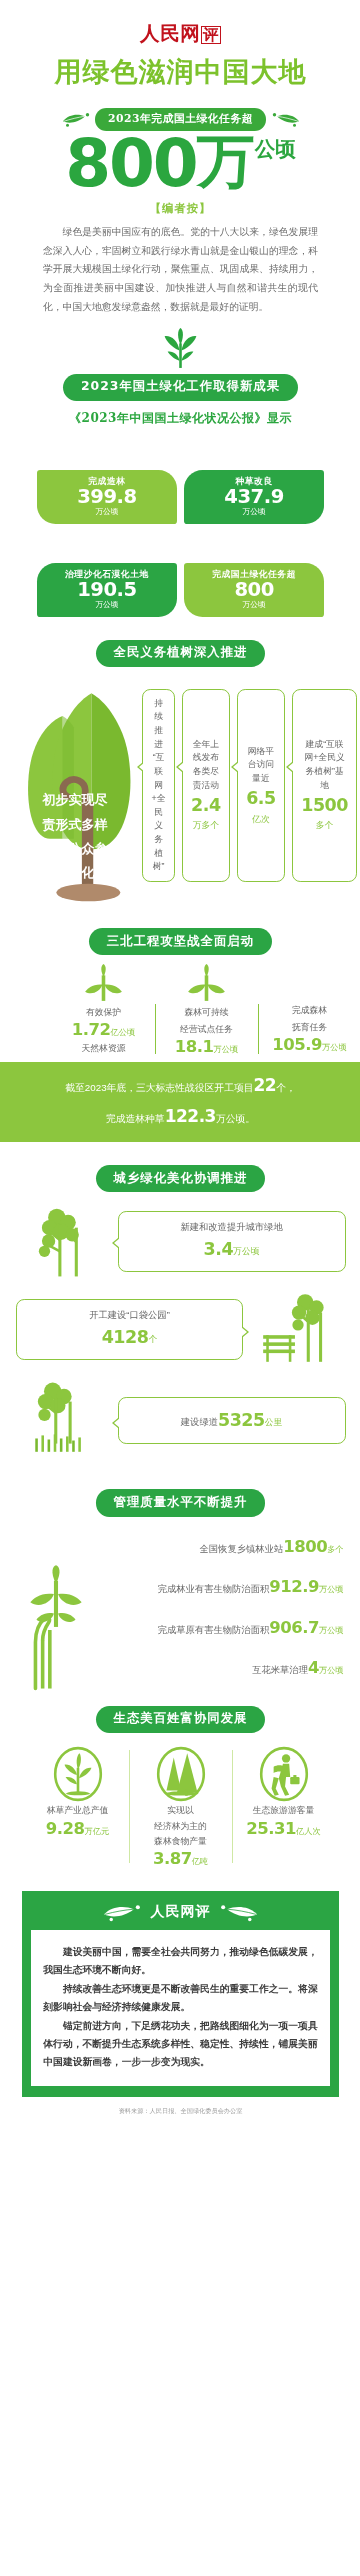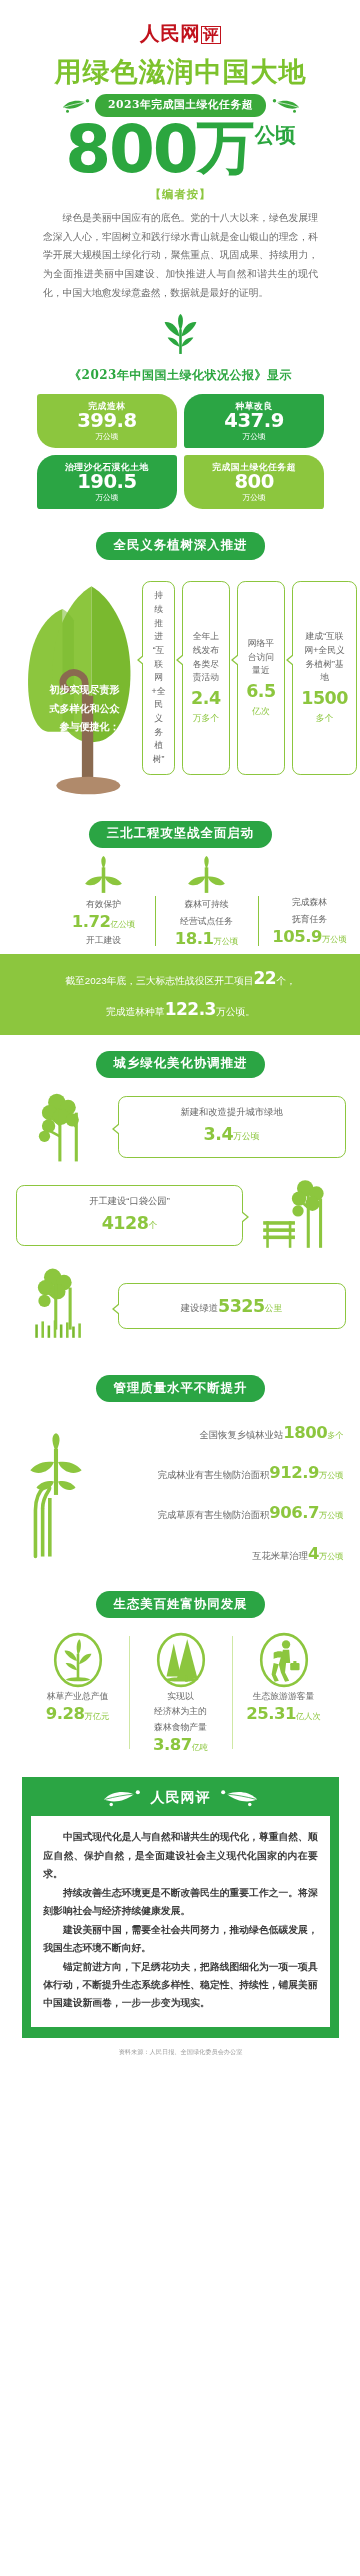--- a/index.html
+++ b/index.html
@@ -27,21 +27,21 @@
     display:inline-block; font-size:15.5px;
   }
   .main-title {
     margin-top:14.4px;
     font-size:27px; font-weight:bold; color:#7cc22c;
     letter-spacing:1px; line-height:1.05;
     font-family:"DejaVu Sans","Liberation Sans",sans-serif;
   }
 
   
-  .hero { text-align:center; margin-top:8px; }
+  .hero { text-align:center; margin-top:22px; }
   .hero-pillrow {
     display:flex; align-items:center; justify-content:center; gap:4.1px;
   }
   .leaf-orn { width:30px; height:17.5px; flex:0 0 auto; }
   .hero-pill {
     display:inline-block; background:#3aa93a; color:#fff;
     border-radius:11.3px; padding:4.1px 13.4px 4.6px;
     font-size:10.8px; font-weight:bold; letter-spacing:0.5px;
     font-family:"DejaVu Serif","Liberation Serif",serif;
   }
@@ -87,41 +87,40 @@
   .sec-sub {
     text-align:center; margin-top:9.3px;
     font-size:12px; font-weight:bold; color:#2ba63f; letter-spacing:0.5px;
     font-family:"DejaVu Serif","Liberation Serif",serif;
   }
 
   
   .cards { display:flex; flex-wrap:wrap; justify-content:center; gap:7.2px; margin-top:10.3px; }
   .card {
     width:140px; height:54px; color:#fff; text-align:center;
-    display:flex; flex-direction:column; justify-content:center; padding:3.1px 2.1px;
+    display:flex; flex-direction:column; justify-content:center; padding:3.1px 2.1px;margin-top:32px;
   }
   .card.r1 { background:#8cc63e; border-radius:3.1px 18.5px 3.1px 18.5px; }
   .card.r2 { background:#2ba544; border-radius:18.5px 3.1px 18.5px 3.1px; }
   .card.r3 { background:#2ba544; border-radius:18.5px 3.1px 18.5px 3.1px; }
   .card.r4 { background:#8cc63e; border-radius:3.1px 18.5px 3.1px 18.5px; }
   .card .c-label { font-size:8.8px; font-weight:bold; letter-spacing:0.5px; line-height:1.2; }
   .card .c-num {
     font-size:19.6px; font-weight:bold; line-height:1.05; letter-spacing:-0.5px;
     font-family:"DejaVu Sans","Liberation Sans",sans-serif;
   }
   .card .c-unit { font-size:7.7px; font-family:"DejaVu Serif","Liberation Serif",serif; }
 
   
   .tree-block { display:flex; margin-top:17.5px; padding:0 13.4px; align-items:flex-start; }
   .tree-art { position:relative; width:129px; flex:0 0 129px; height:222px; }
   .tree-caption {
     position:absolute; left:29px; top:104px; width:77px;
-    color:#fff; font-size:10px; font-weight:bold; line-height:1.85;
+    color:#fff; font-size:13px; font-weight:bold; line-height:1.85;
     z-index:3;
-    text-align:right;
   }
   .bubbles { flex:1; display:flex; flex-direction:row; gap:7.2px; padding-top:4.1px; }
   .bubble {
     position:relative; border:1px solid #8cc63e; border-radius:8.2px;
     background:#fff; padding:7.2px 8.2px; min-height:43px;
     display:flex; flex-direction:column; justify-content:center;
     font-size:8.8px; color:#666; line-height:1.55; text-align:center;
   }
   .bubble::before {
     content:""; position:absolute; left:-6.7px; top:38%;
@@ -182,21 +181,21 @@
     border-top:5.7px solid transparent; border-bottom:5.7px solid transparent;
     border-left:6.7px solid #8cc63e;
   }
   .rbubble.right-tail::after {
     content:""; position:absolute; right:-4.6px; top:45%;
     border-top:5.7px solid transparent; border-bottom:5.7px solid transparent;
     border-left:6.7px solid #fff;
   }
 
   
-  .manage { display:flex; padding:0 17.5px; margin-top:13.4px; gap:7.2px; align-items:center; }
+  .manage { display:flex; padding:0 17.5px; margin-top:13.4px; gap:7.2px; align-items:flex-end; }
   .manage-art { width:77px; flex:0 0 77px; }
   .manage-list { flex:1; padding-top:5.2px; }
   .manage-line {
     font-size:9.3px; color:#666; line-height:1.5; margin-bottom:15.5px; text-align:right;
   }
   .mnum { font-size:16.5px; font-weight:bold; color:#8cc63e; letter-spacing:-0.5px;
           font-family:"DejaVu Sans","Liberation Sans",sans-serif; }
   .munit { font-size:8.2px; color:#8cc63e; }
 
   
@@ -272,20 +271,23 @@
     <svg width="57" height="42" viewBox="0 0 110 82">
       <path d="M55 78 L55 30" stroke="#2ba63f" stroke-width="5" fill="none"></path>
       <path d="M55 34 C46 10, 52 2, 55 0 C58 2, 64 10, 55 34 Z" fill="#2ba63f"></path>
       <path d="M53 44 C34 36, 26 22, 24 16 C36 14, 50 24, 53 44 Z" fill="#2ba63f"></path>
       <path d="M57 44 C76 36, 84 22, 86 16 C74 14, 60 24, 57 44 Z" fill="#2ba63f"></path>
       <path d="M53 64 C40 60, 32 50, 30 46 C40 44, 51 52, 53 64 Z" fill="#2ba63f"></path>
       <path d="M57 64 C70 60, 78 50, 80 46 C70 44, 59 52, 57 64 Z" fill="#2ba63f"></path>
     </svg>
   </div>
 
+  <div class="sec-head" style="margin-top:2.1px;">
+    <span class="sec-pill">2023年国土绿化工作取得新成果</span>
+  </div>
   <div class="sec-sub">《2023年中国国土绿化状况公报》显示</div>
 
   <div class="cards">
     <div class="card r1">
       <div class="c-label">完成造林</div>
       <div class="c-num">399.8</div>
       <div class="c-unit">万公顷</div>
     </div>
     <div class="card r2">
       <div class="c-label">种草改良</div>
@@ -356,21 +358,21 @@
       <svg width="47" height="37" viewBox="0 0 92 72">
         <path d="M46 72 L46 22" stroke="#8cc63e" stroke-width="7" fill="none"></path>
         <path d="M46 26 C38 8, 43 2, 46 0 C49 2, 54 8, 46 26 Z" fill="#8cc63e"></path>
         <path d="M44 40 C26 38, 14 48, 10 54 C22 62, 40 54, 44 40 Z" fill="#8cc63e"></path>
         <path d="M48 40 C66 38, 78 48, 82 54 C70 62, 52 54, 48 40 Z" fill="#8cc63e"></path>
       </svg>
       <div class="tri-txt">有效保护</div>
       <div>
         <span class="tri-num">1.72</span><span class="tri-unit">亿公顷</span>
       </div>
-      <div class="tri-txt">开工建设</div>
+      <div class="tri-txt">天然林资源</div>
     </div>
     <div class="tri-col">
       <svg width="47" height="37" viewBox="0 0 92 72">
         <path d="M46 72 L46 22" stroke="#8cc63e" stroke-width="7" fill="none"></path>
         <path d="M46 26 C38 8, 43 2, 46 0 C49 2, 54 8, 46 26 Z" fill="#8cc63e"></path>
         <path d="M44 40 C26 38, 14 48, 10 54 C22 62, 40 54, 44 40 Z" fill="#8cc63e"></path>
         <path d="M48 40 C66 38, 78 48, 82 54 C70 62, 52 54, 48 40 Z" fill="#8cc63e"></path>
       </svg>
       <div class="tri-txt">森林可持续</div>
       <div class="tri-txt">经营试点任务</div>
@@ -386,21 +388,21 @@
         <span class="tri-num">105.9</span><span class="tri-unit">万公顷</span>
       </div>
     </div>
   </div>
 
   <div class="band">
     <span>截至2023年底，三大标志性战役区开工项目</span><span class="bg-num">22</span><span>个，</span><br>
     <span>完成造林种草</span><span class="bg-num">122.3</span><span>万公顷。</span>
   </div>
 
-  <div class="sec-head" style="margin-top:16px;">
+  <div class="sec-head" style="margin-top:23px;">
     <span class="sec-pill">城乡绿化美化协调推进</span>
   </div>
 
   <div class="row-lr">
     <div class="row-art">
       <svg width="77" height="77" viewBox="0 0 150 150">
         <circle cx="60" cy="30" r="17" fill="#8cc63e"></circle>
           <circle cx="82" cy="40" r="15" fill="#8cc63e"></circle>
         <circle cx="46" cy="50" r="15" fill="#8cc63e"></circle>
           <circle cx="68" cy="58" r="16" fill="#8cc63e"></circle>
@@ -579,23 +581,22 @@
       </svg>
       <span class="comm-head-title">人民网评</span>
       <svg width="44" height="20.6" viewBox="0 0 86 40">
         <path d="M80 24 C66 8, 40 6, 22 14 C38 28, 64 32, 80 24 Z" fill="#fff"></path>
         <path d="M78 24 C60 19, 38 15, 22 14" stroke="#2ba544" stroke-width="1.6" fill="none"></path>
         <circle cx="14" cy="10" r="4" fill="#fff"></circle>
         <circle cx="66" cy="34" r="3.4" fill="#fff"></circle>
       </svg>
     </div>
     <div class="comm-body">
-      <p>中国式现代化是人与自然和谐共生的现代化，尊重自然、顺应自然、保护自然，是全面建设社会主义现代化国家的内在要求。</p>
+      <p>建设美丽中国，需要全社会共同努力，推动绿色低碳发展，我国生态环境不断向好。</p>
       <p>持续改善生态环境更是不断改善民生的重要工作之一。将深刻影响社会与经济持续健康发展。</p>
-      <p>建设美丽中国，需要全社会共同努力，推动绿色低碳发展，我国生态环境不断向好。</p>
       <p>锚定前进方向，下足绣花功夫，把路线图细化为一项一项具体行动，不断提升生态系统多样性、稳定性、持续性，铺展美丽中国建设新画卷，一步一步变为现实。</p>
     </div>
   </div>
 
   <div class="footer">资料来源：人民日报、全国绿化委员会办公室</div>
 
 </div>
 
 
 </body></html>

